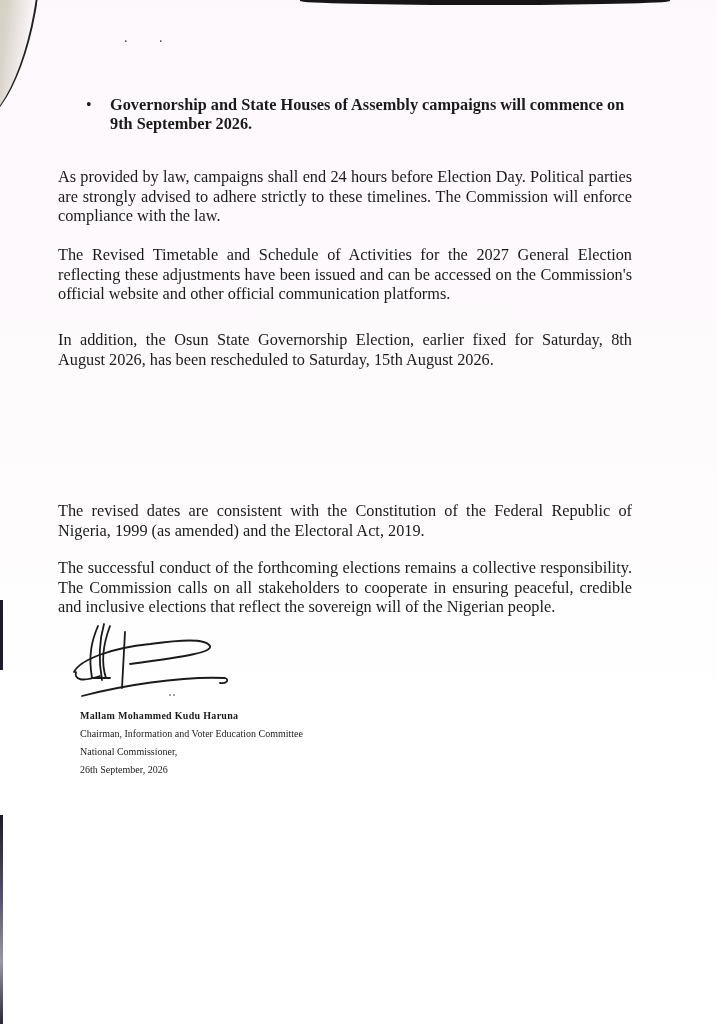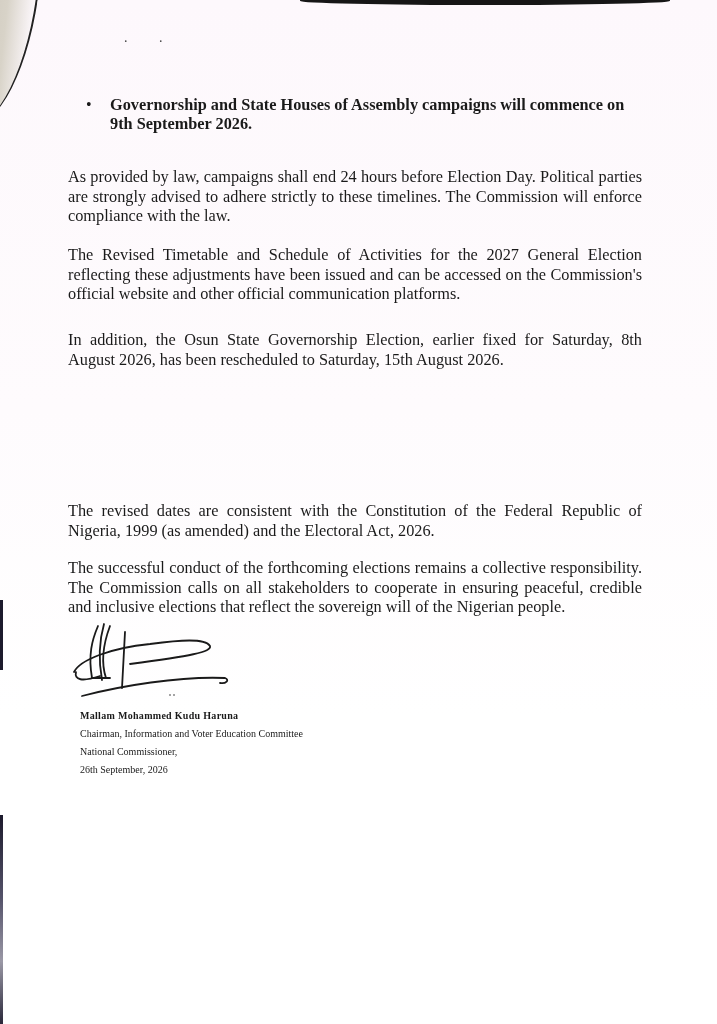--- a/index.html
+++ b/index.html
@@ -67,21 +67,21 @@
     }
     .bullet-item .bullet {
       width: 24px;
       flex: none;
       font-size: 16px;
     }
     .bullet-item .text { flex: 1; font-weight: bold; }
 
     .para {
       position: absolute;
-      left: 68px;
+      left: 58px;
       width: 574px;
       font-size: 16.3px;
       line-height: 19.3px;
       text-align: justify;
       text-align-last: left;
     }
     .p1 { top: 151px; }
     .p2 { top: 229px; }
     .p3 { top: 314px; }
     .p4 { top: 408px; }
@@ -116,21 +116,21 @@
   <div class="dots">. .</div>
 
   <div class="bullet-item">
     <span class="bullet">•</span>
     <span class="text">Governorship and State Houses of Assembly campaigns will commence on 9th September 2026.</span>
   </div>
 
   <p class="para p1">As provided by law, campaigns shall end 24 hours before Election Day. Political parties are strongly advised to adhere strictly to these timelines. The Commission will enforce compliance with the law.</p>
   <p class="para p2">The Revised Timetable and Schedule of Activities for the 2027 General Election reflecting these adjustments have been issued and can be accessed on the Commission's official website and other official communication platforms.</p>
   <p class="para p3">In addition, the Osun State Governorship Election, earlier fixed for Saturday, 8th August 2026, has been rescheduled to Saturday, 15th August 2026.</p>
-  <p class="para p5">The revised dates are consistent with the Constitution of the Federal Republic of Nigeria, 1999 (as amended) and the Electoral Act, 2026.</p>
+  <p class="para p5">The revised dates are consistent with the Constitution of the Federal Republic of Nigeria, 1999 (as amended) and the Electoral Act, 2019.</p>
   <p class="para p6">The successful conduct of the forthcoming elections remains a collective responsibility. The Commission calls on all stakeholders to cooperate in ensuring peaceful, credible and inclusive elections that reflect the sovereign will of the Nigerian people.</p>
 
   <svg class="signature" viewBox="0 0 160 80" xmlns="http://www.w3.org/2000/svg">
     <g fill="none" stroke="#1a1a1a" stroke-width="1.8" stroke-linecap="round">
       <path d="M28 6 C22 20, 18 35, 22 58"></path>
       <path d="M34 4 C30 18, 28 38, 32 60"></path>
       <path d="M40 6 C34 22, 30 40, 36 58"></path>
       <path d="M22 58 L40 58"></path>
       <path d="M55 12 L52 68"></path>
       <path d="M4 52 C10 40, 40 28, 80 24 C110 20, 135 18, 140 26 C142 32, 120 36, 60 44"></path>

